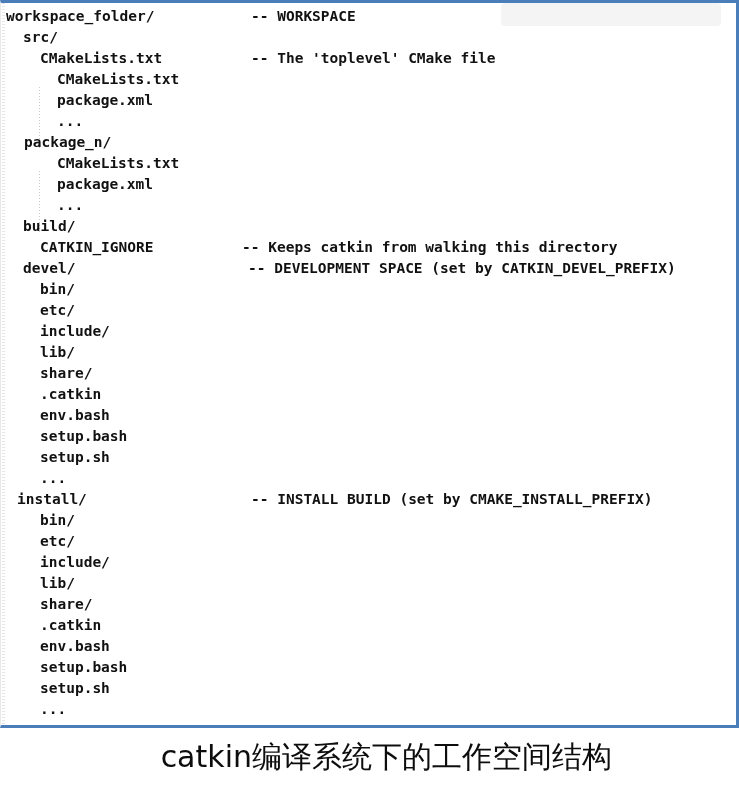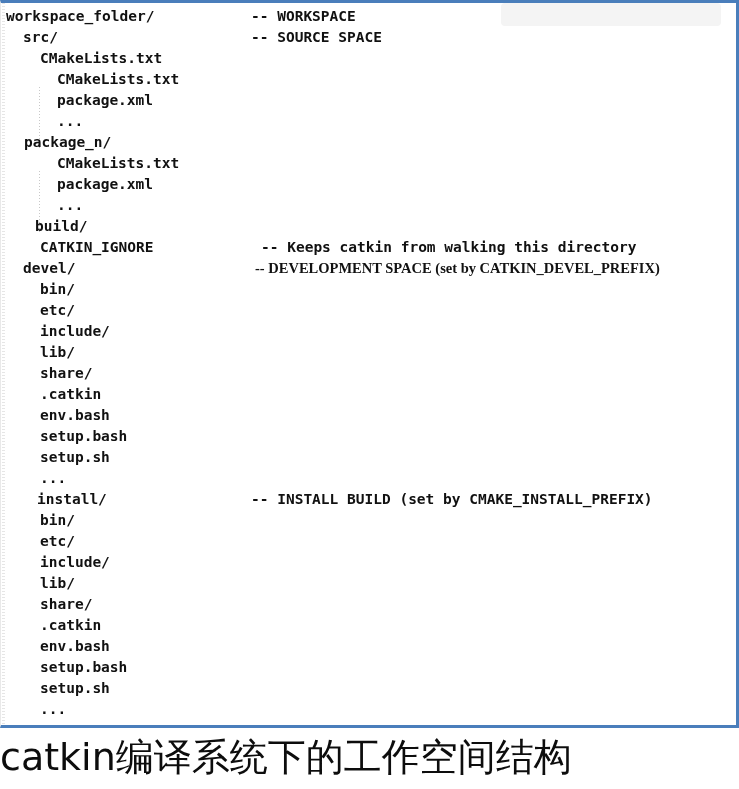--- a/index.html
+++ b/index.html
@@ -97,23 +97,23 @@
     top: 0;
     white-space: pre;
   }
 
   
   #caption {
     position: absolute;
     left: 0px;
     top: 735px;
     width: 612px;
-    text-align: left;
+    text-align: right;
     font-family: "DejaVu Sans", "Liberation Sans", sans-serif;
-    font-size: 38px;
+    font-size: 30px;
     font-weight: 400;
     color: #0d0d0d;
     letter-spacing: 0px;
     line-height: 44px;
   }
 </style>
 </head>
 <body>
 
 <div id="code-panel">
@@ -122,43 +122,43 @@
 
   <div id="top-right-shade"></div>
 
   <div id="indent-guides">
       <div class="indent-guide" style="left: 38px; top: 84px; height: 63px;"></div>
       <div class="indent-guide" style="left: 38px; top: 168px; height: 63px;"></div>
     </div>
 
   <div id="code-lines">
       <div class="code-line"><span class="path-col" style="left: 5px;">workspace_folder/</span><span class="comment-col" style="left: 250px;">-- WORKSPACE</span></div>
-      <div class="code-line"><span class="path-col" style="left: 22px;">src/</span><span class="comment-col" style="left: 250px;">-- SOURCE SPACE</span></div>
-      <div class="code-line"><span class="path-col" style="left: 39px;">CMakeLists.txt</span></div>
+      <div class="code-line"><span class="path-col" style="left: 22px;">src/</span></div>
+      <div class="code-line"><span class="path-col" style="left: 39px;">CMakeLists.txt</span><span class="comment-col" style="left: 250px;">-- The 'toplevel' CMake file</span></div>
       <div class="code-line"><span class="path-col" style="left: 56px;">CMakeLists.txt</span></div>
       <div class="code-line"><span class="path-col" style="left: 56px;">package.xml</span></div>
       <div class="code-line"><span class="path-col" style="left: 56px;">...</span></div>
       <div class="code-line"><span class="path-col" style="left: 23px;">package_n/</span></div>
       <div class="code-line"><span class="path-col" style="left: 56px;">CMakeLists.txt</span></div>
       <div class="code-line"><span class="path-col" style="left: 56px;">package.xml</span></div>
       <div class="code-line"><span class="path-col" style="left: 56px;">...</span></div>
-      <div class="code-line"><span class="path-col" style="left: 34px; text-align: right;">build/</span></div>
-      <div class="code-line"><span class="path-col" style="left: 39px; text-align: center;">CATKIN_IGNORE</span><span class="comment-col" style="left: 260px;">-- Keeps catkin from walking this directory</span></div>
-      <div class="code-line"><span class="path-col" style="left: 22px;">devel/</span><span class="comment-col" style="left: 254px; font-family: Liberation Serif, serif;">-- DEVELOPMENT SPACE (set by CATKIN_DEVEL_PREFIX)</span></div>
+      <div class="code-line"><span class="path-col" style="left: 22px; text-align: right;">build/</span></div>
+      <div class="code-line"><span class="path-col" style="left: 39px; text-align: center;">CATKIN_IGNORE</span><span class="comment-col" style="left: 241px;">-- Keeps catkin from walking this directory</span></div>
+      <div class="code-line"><span class="path-col" style="left: 22px;">devel/</span><span class="comment-col" style="left: 247px;">-- DEVELOPMENT SPACE (set by CATKIN_DEVEL_PREFIX)</span></div>
       <div class="code-line"><span class="path-col" style="left: 39px;">bin/</span></div>
       <div class="code-line"><span class="path-col" style="left: 39px;">etc/</span></div>
       <div class="code-line"><span class="path-col" style="left: 39px;">include/</span></div>
       <div class="code-line"><span class="path-col" style="left: 39px;">lib/</span></div>
       <div class="code-line"><span class="path-col" style="left: 39px;">share/</span></div>
       <div class="code-line"><span class="path-col" style="left: 39px;">.catkin</span></div>
       <div class="code-line"><span class="path-col" style="left: 39px;">env.bash</span></div>
       <div class="code-line"><span class="path-col" style="left: 39px;">setup.bash</span></div>
       <div class="code-line"><span class="path-col" style="left: 39px;">setup.sh</span></div>
       <div class="code-line"><span class="path-col" style="left: 39px;">...</span></div>
-      <div class="code-line"><span class="path-col" style="left: 36px;">install/</span><span class="comment-col" style="left: 250px;">-- INSTALL BUILD (set by CMAKE_INSTALL_PREFIX)</span></div>
+      <div class="code-line"><span class="path-col" style="left: 16px;">install/</span><span class="comment-col" style="left: 250px;">-- INSTALL BUILD (set by CMAKE_INSTALL_PREFIX)</span></div>
       <div class="code-line"><span class="path-col" style="left: 39px;">bin/</span></div>
       <div class="code-line"><span class="path-col" style="left: 39px;">etc/</span></div>
       <div class="code-line"><span class="path-col" style="left: 39px;">include/</span></div>
       <div class="code-line"><span class="path-col" style="left: 39px;">lib/</span></div>
       <div class="code-line"><span class="path-col" style="left: 39px;">share/</span></div>
       <div class="code-line"><span class="path-col" style="left: 39px;">.catkin</span></div>
       <div class="code-line"><span class="path-col" style="left: 39px;">env.bash</span></div>
       <div class="code-line"><span class="path-col" style="left: 39px;">setup.bash</span></div>
       <div class="code-line"><span class="path-col" style="left: 39px;">setup.sh</span></div>
       <div class="code-line"><span class="path-col" style="left: 39px;">...</span></div>

